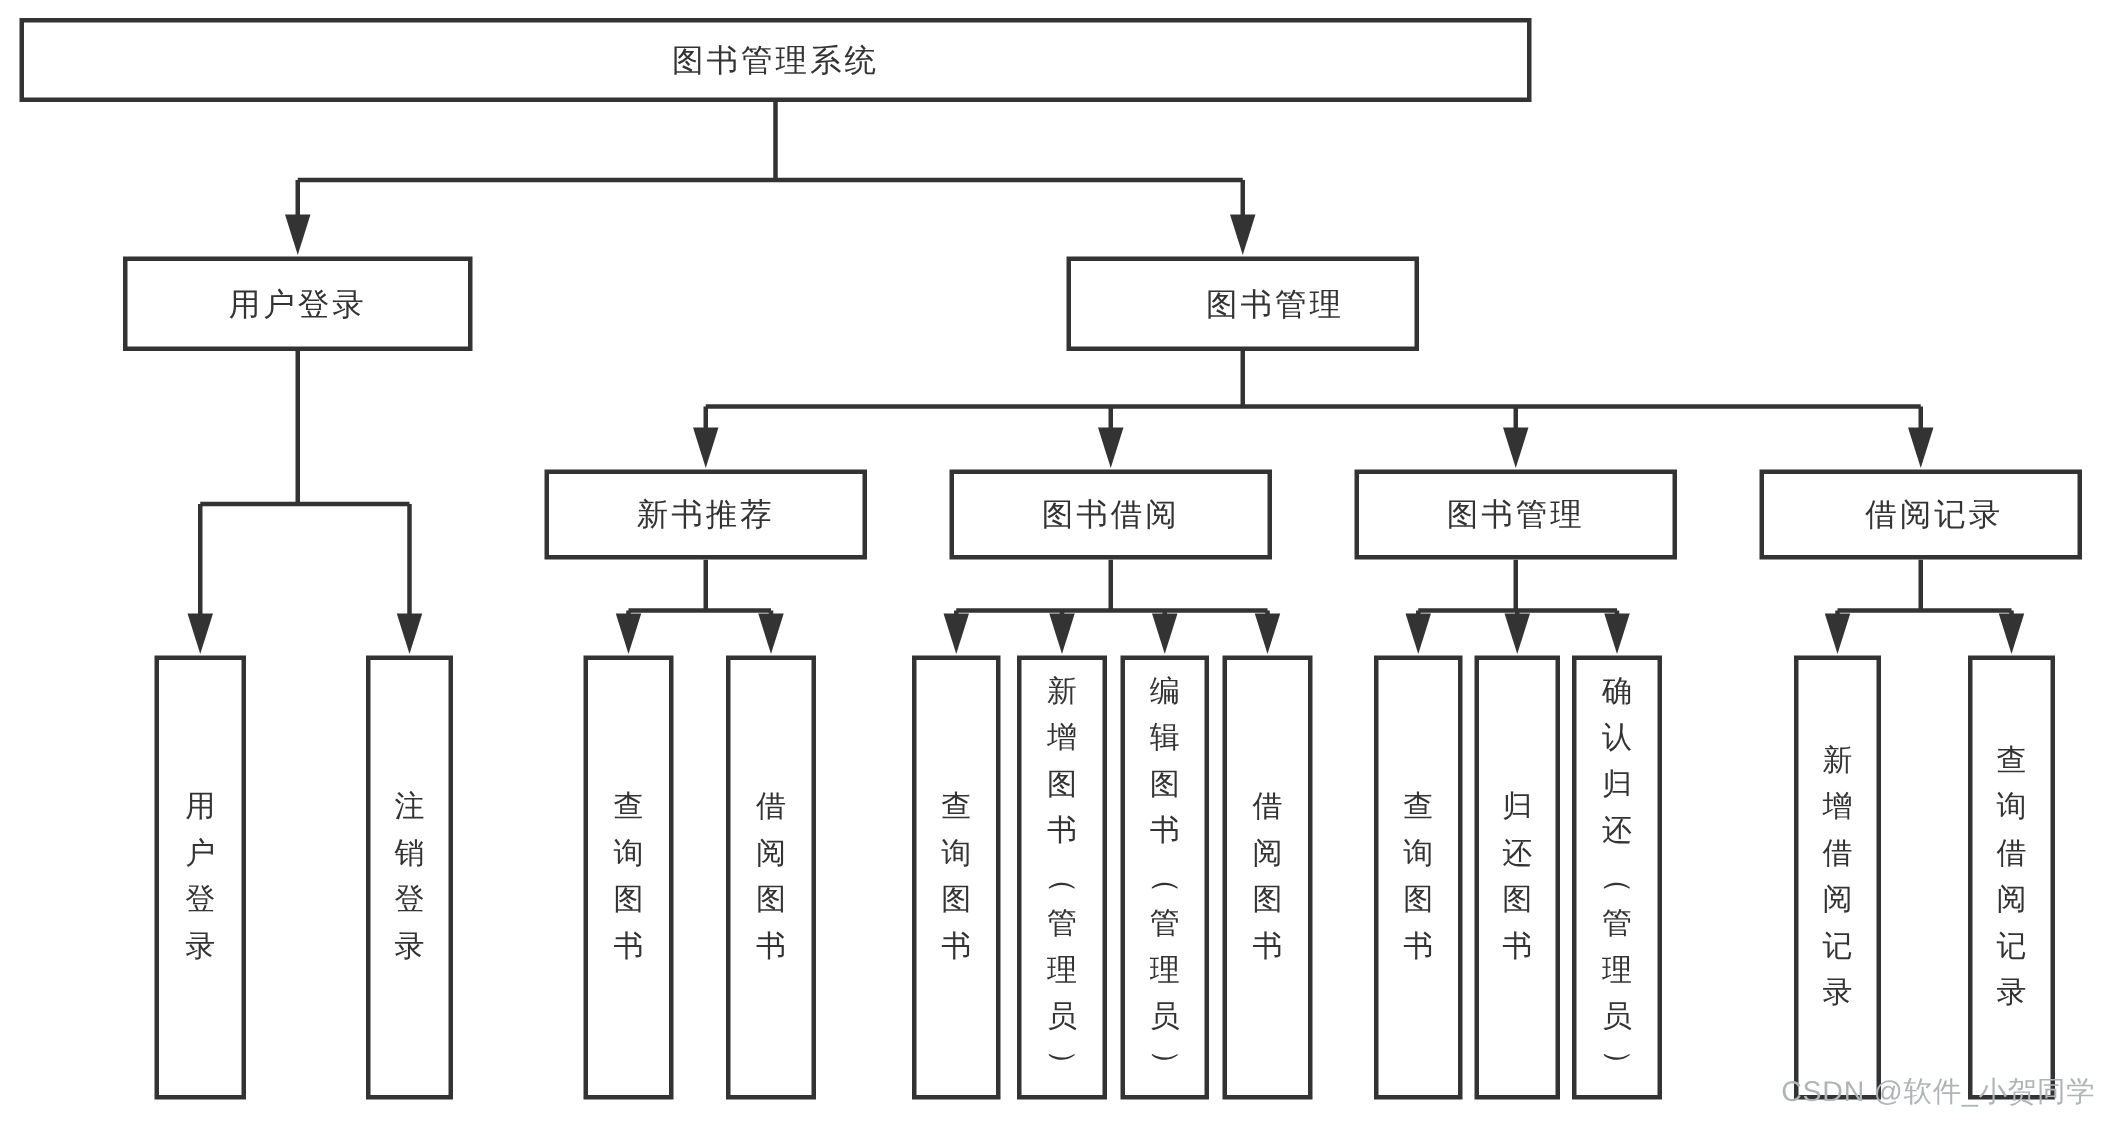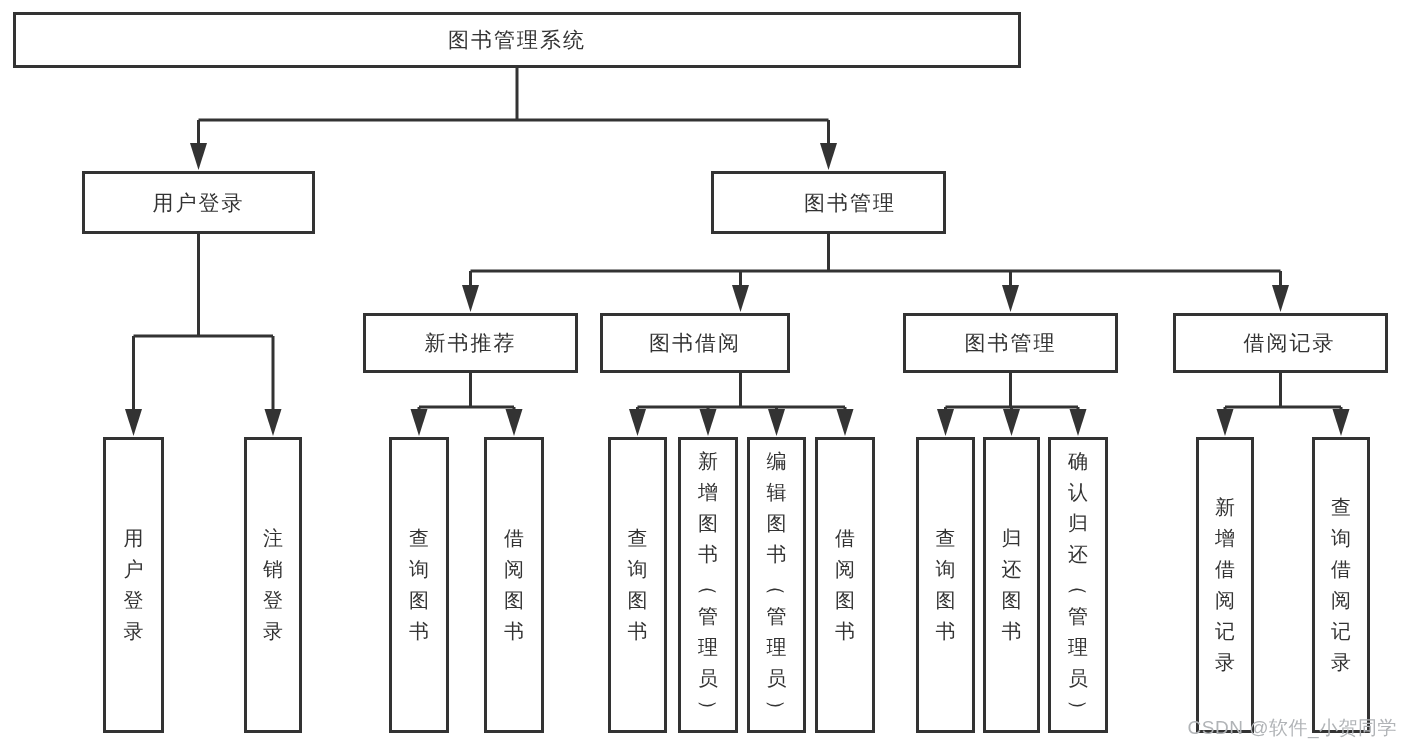--- a/index.html
+++ b/index.html
@@ -168,21 +168,21 @@
       <span class="vchar">询</span>
       <span class="vchar">图</span>
       <span class="vchar">书</span>
     </div>
     <div class="node vertical" style="left: 484px; top: 437px; width: 60px; height: 296px;">
       <span class="vchar">借</span>
       <span class="vchar">阅</span>
       <span class="vchar">图</span>
       <span class="vchar">书</span>
     </div>
-    <div class="node" style="left: 600px; top: 313px; width: 190px; height: 60px;">
+    <div class="node" style="left: 633px; top: 313px; width: 215px; height: 60px;">
       <span class="hlabel">图书借阅</span>
     </div>
     <div class="node vertical" style="left: 608px; top: 437px; width: 59px; height: 296px;">
       <span class="vchar">查</span>
       <span class="vchar">询</span>
       <span class="vchar">图</span>
       <span class="vchar">书</span>
     </div>
     <div class="node vertical" style="left: 678px; top: 437px; width: 60px; height: 296px;">
       <span class="vchar">新</span>

